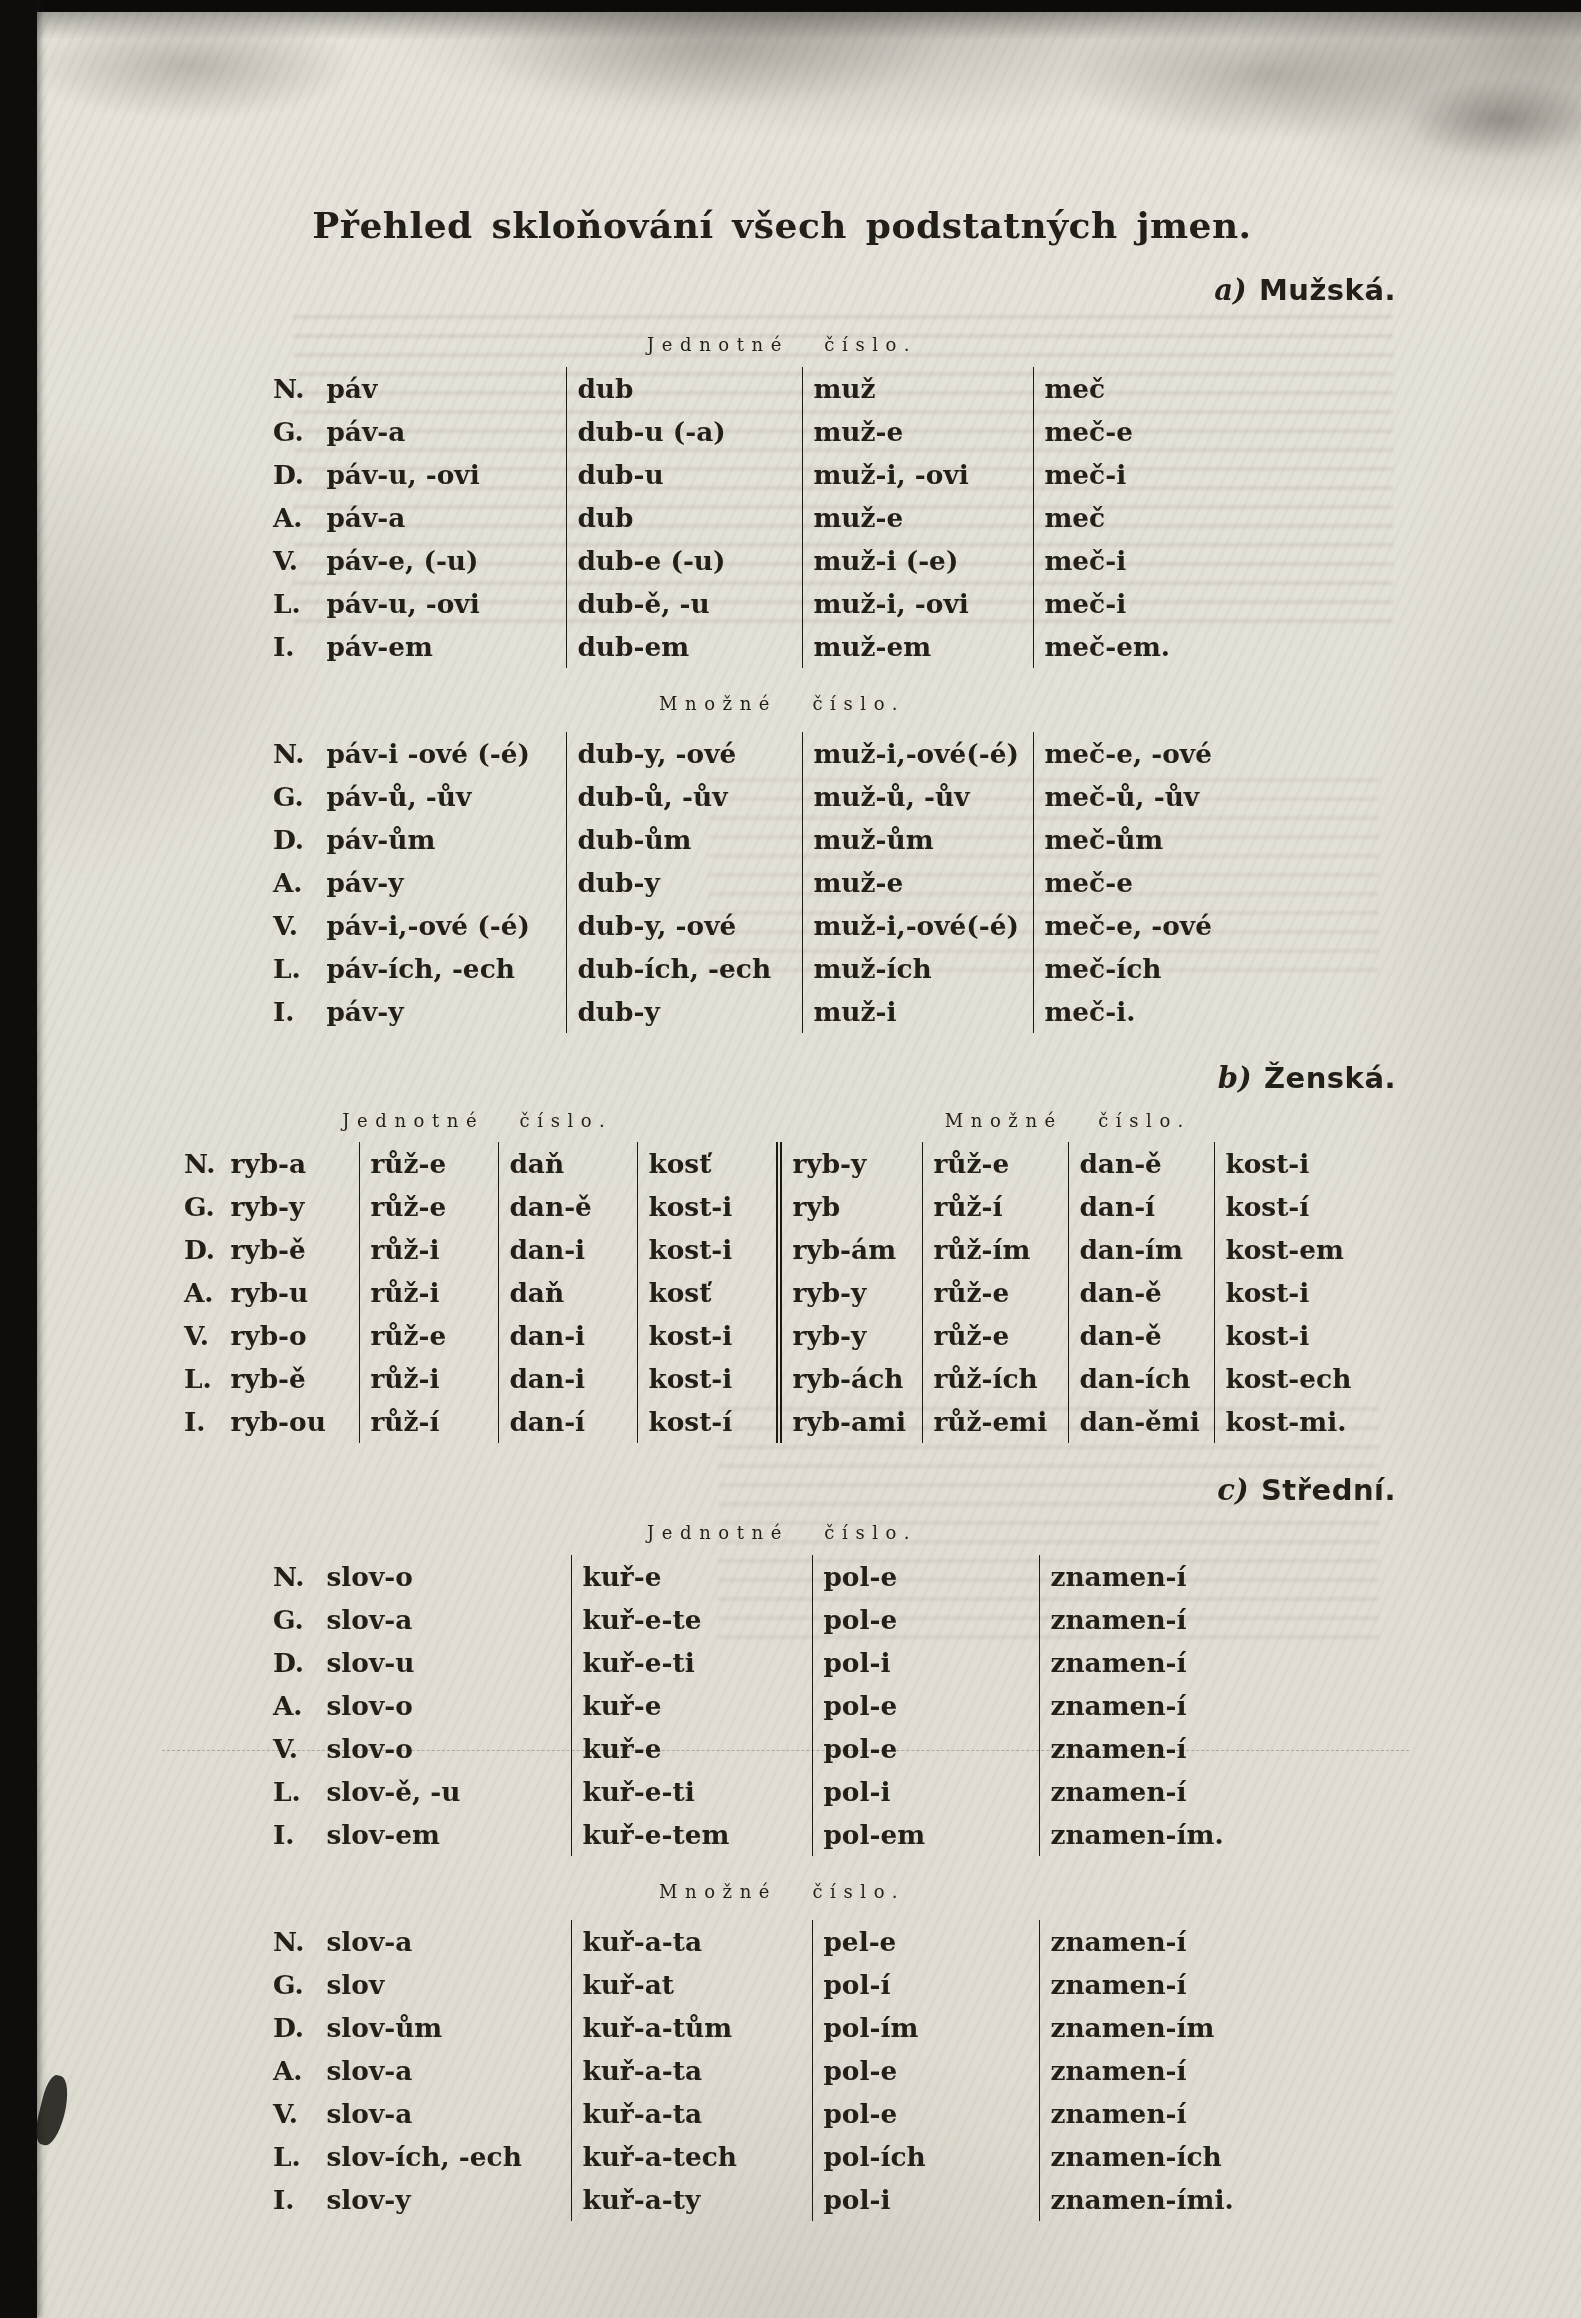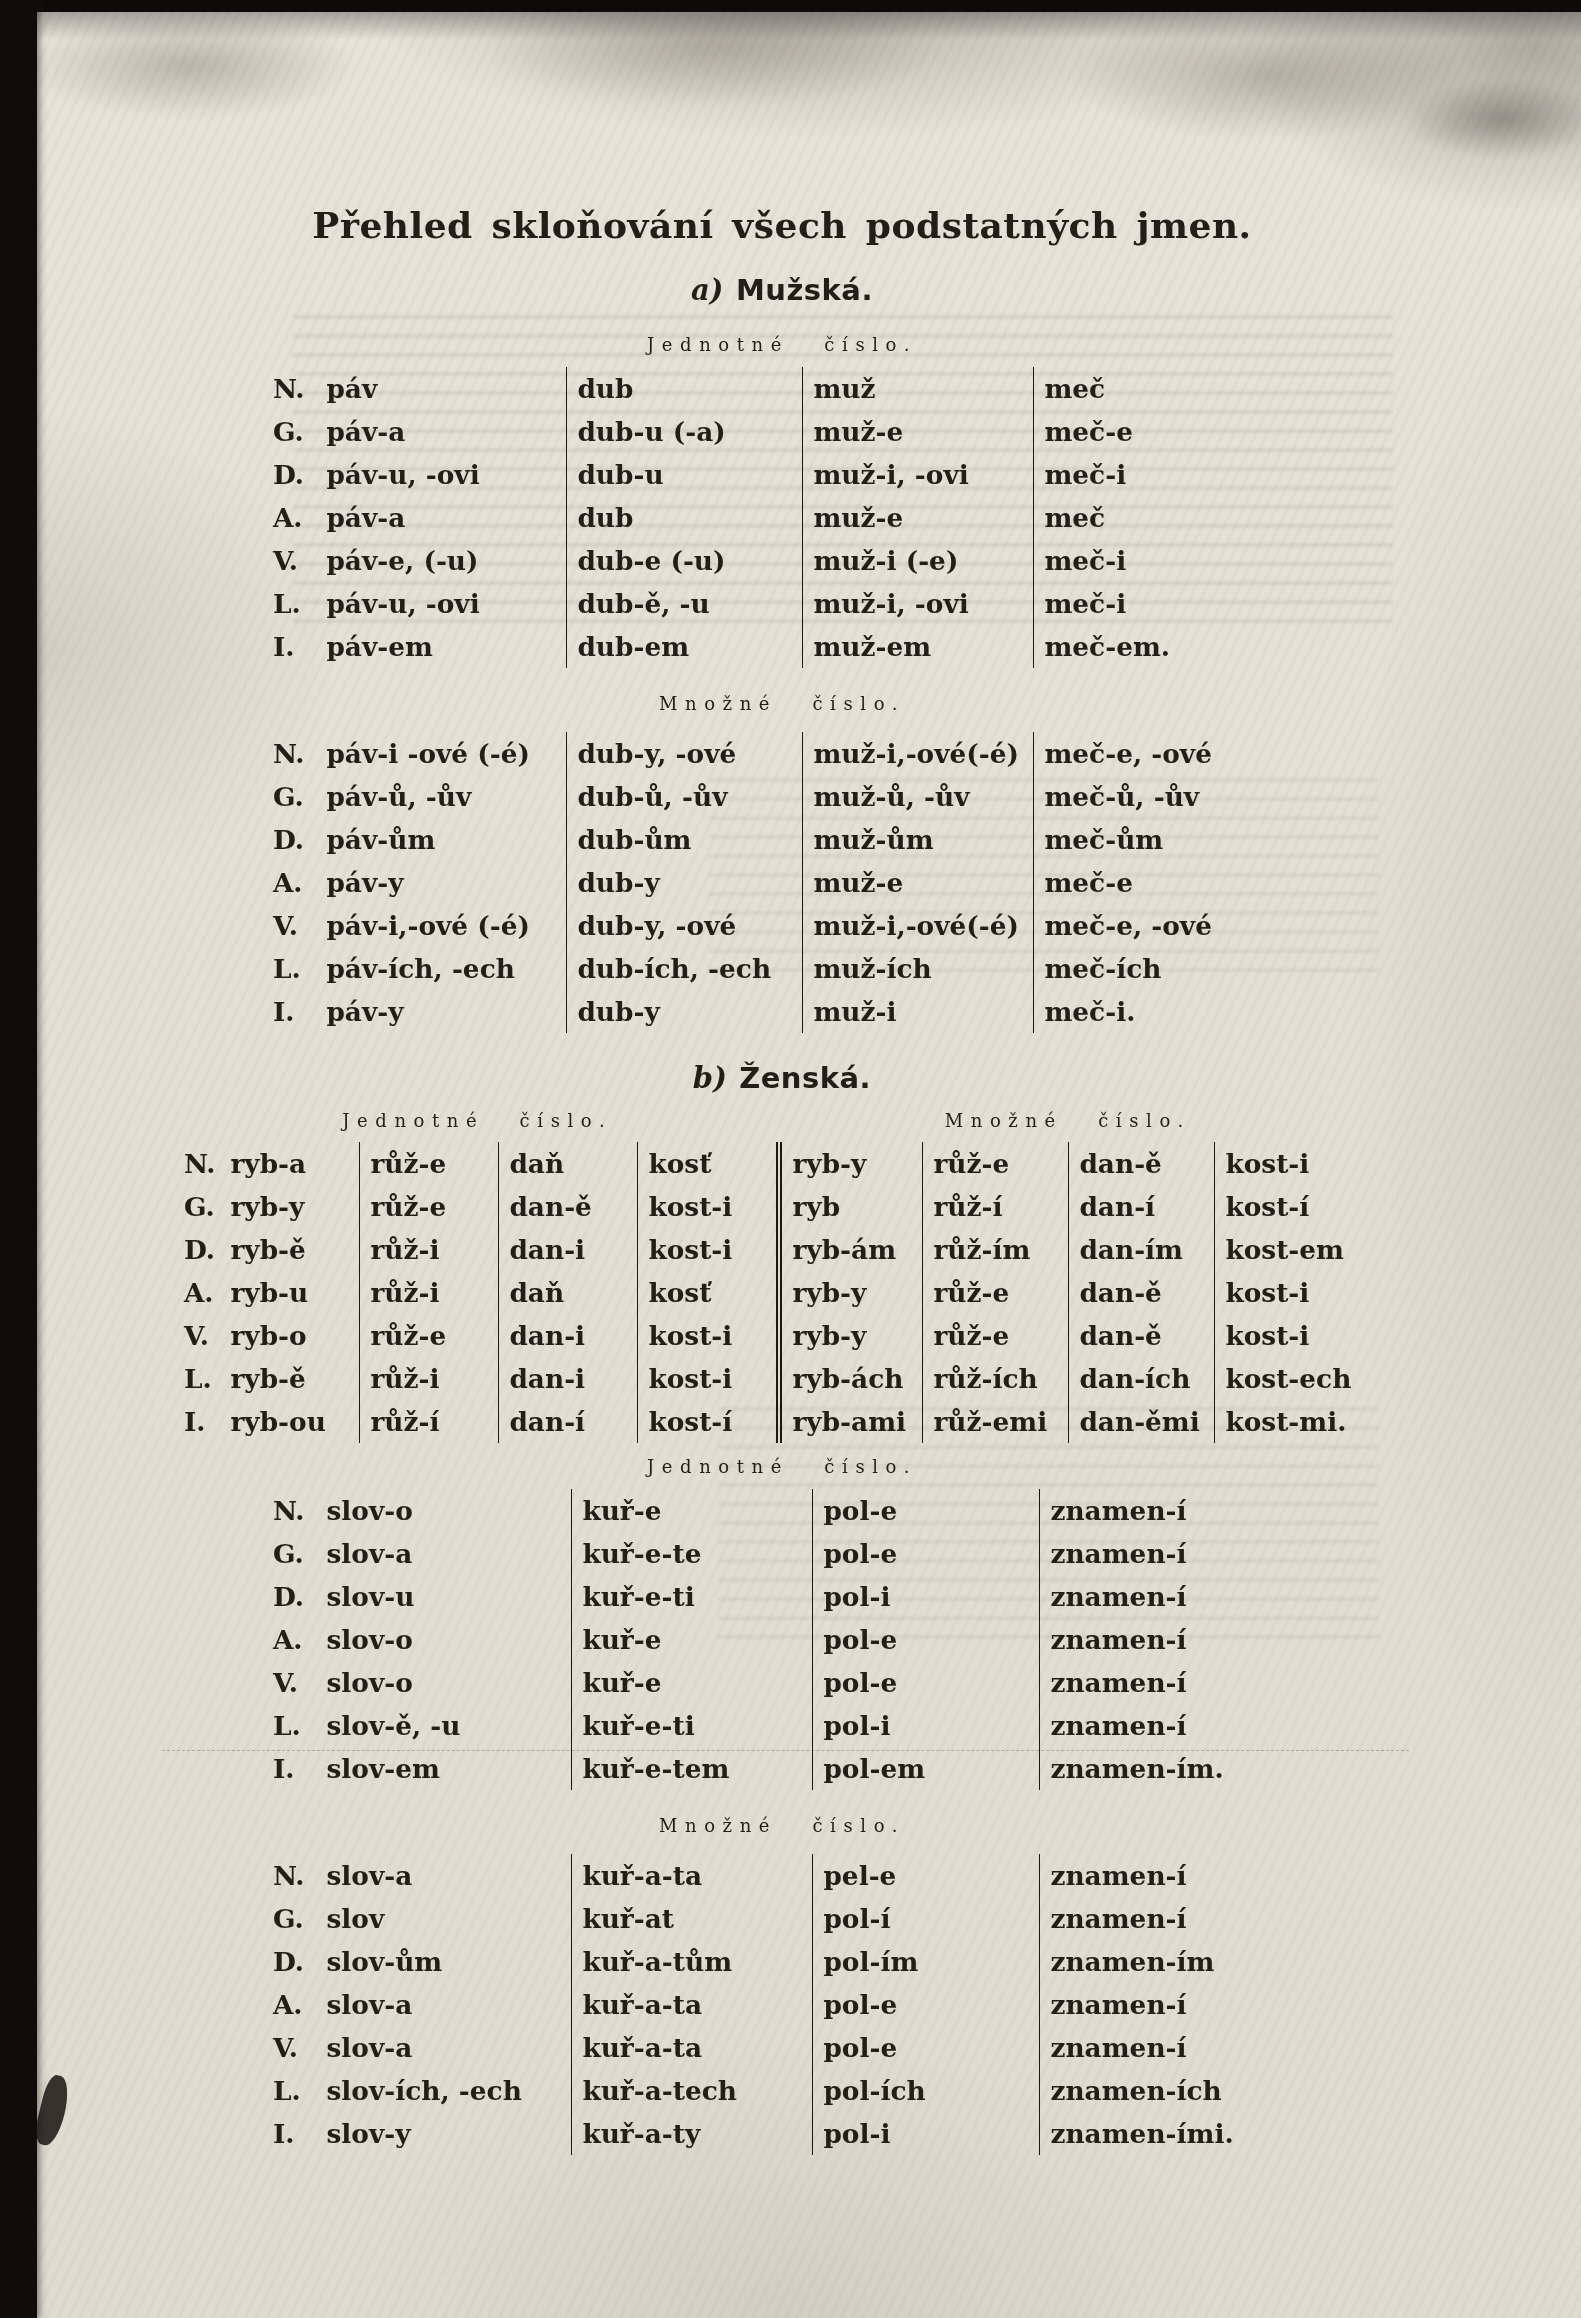--- a/index.html
+++ b/index.html
@@ -46,21 +46,21 @@
 
   
   .content { position:relative;margin-left:12px; }
   .page-title {
     margin: 204px 0 0 0;
     font-size: 36px; font-weight: 700; line-height: 43px;
     text-align: center; width: 1228px; margin-left: 156px;
     letter-spacing: 0.5px; word-spacing: 5.7px;
   }
   .center { width: 1228px; margin-left: 156px; text-align: center; }
-  .sechead { margin-top: 23.6px; font-size: 29px; line-height: 38px; white-space: nowrap; }
+  .sechead { margin-top: 23.6px; font-size: 29px; line-height: 38px; white-space: nowrap; text-align: right; }
   .sechead .pref { font-style: italic; font-weight: 600; margin-right: 12.3px; }
   .sechead .seclabel { font-family: "DejaVu Sans", sans-serif; font-weight: 700; letter-spacing: 0.5px; }
   .sphead {
     font-size: 18px; font-weight: 400; line-height: 33px;
     letter-spacing: 7.6px; word-spacing: 22px; white-space: nowrap;
   }
   .sp-a1 { margin-top: 19px; }
   .sp-a2 { margin-top: 19px; }
   .sp-c1 { margin-top: 7px; }
   .sp-c2 { margin-top: 19px; }
@@ -255,20 +255,23 @@
         <div class="c">ryb-ou</div>
         <div class="c">růž-í</div>
         <div class="c">dan-í</div>
         <div class="c">kost-í</div>
         <div class="c">ryb-ami</div>
         <div class="c">růž-emi</div>
         <div class="c">dan-ěmi</div>
         <div class="c">kost-mi.</div>
       </div>
 
+    <div class="center sechead sec-c">
+      <span class="pref">c)</span><span class="seclabel">Střední.</span>
+    </div>
     <div class="center sphead sp-c1">Jednotné číslo.</div>
     <div class="tbl tbl-c">
         <div class="c case">N.</div>
         <div class="c">slov-o</div>
         <div class="c">kuř-e</div>
         <div class="c">pol-e</div>
         <div class="c">znamen-í</div>
         <div class="c case">G.</div>
         <div class="c">slov-a</div>
         <div class="c">kuř-e-te</div>

